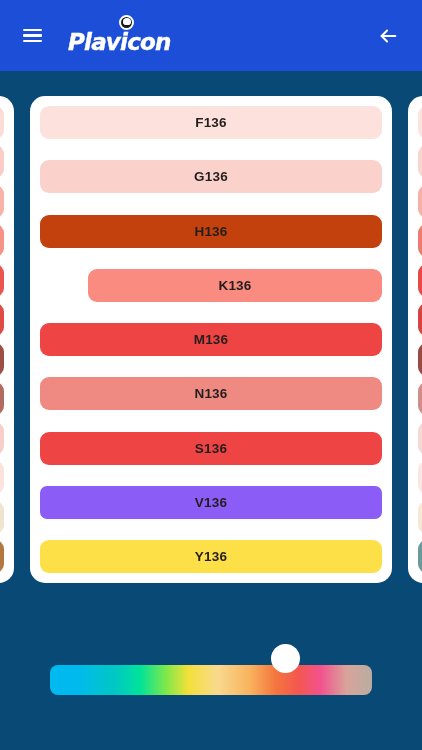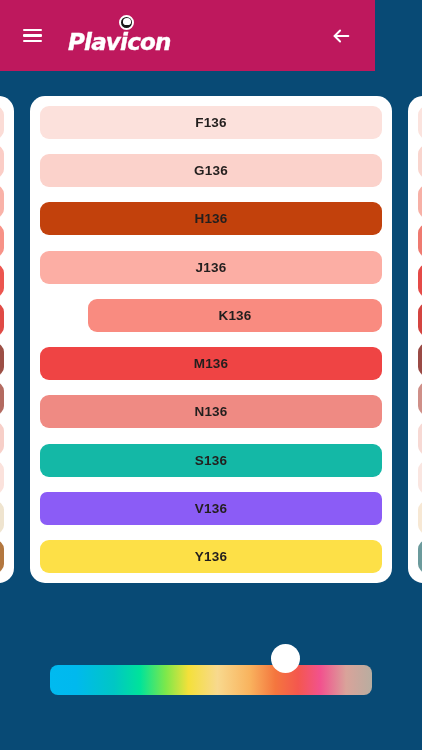--- a/index.html
+++ b/index.html
@@ -6,22 +6,22 @@
   body{
     width:422px;height:750px;overflow:hidden;
     background:#084a75;
     font-family:"Liberation Sans","DejaVu Sans",sans-serif;
     -webkit-font-smoothing:antialiased;
   }
   #app{position:relative;width:422px;height:750px;overflow:hidden;background:#084a75;}
 
   
   .header{
-    position:absolute;left:0;top:0;width:375px;height:71px;
-    background:#be185d;
+    position:absolute;left:0;top:0;width:422px;height:71px;
+    background:#1d4ed8;
     display:flex;align-items:center;
   }
   .hamburger{
     width:44px;height:44px;margin-left:10px;
     display:flex;flex-direction:column;justify-content:center;align-items:center;
     gap:3px;cursor:pointer;flex:0 0 auto;
   }
   .hamburger span{display:block;width:19px;height:2.6px;background:#fff;border-radius:1px;}
 
   .logo{
@@ -135,25 +135,24 @@
         <div class="swatch" style="background: rgb(247, 207, 200);"></div>
         <div class="swatch" style="background: rgb(251, 226, 220);"></div>
         <div class="swatch" style="background: rgb(239, 228, 207);"></div>
         <div class="swatch" style="background: rgb(179, 119, 63);"></div>
       </div>
 
     <div class="card card-main" id="card-main">
         <div class="swatch" style="background: rgb(252, 225, 220);">F136</div>
         <div class="swatch" style="background: rgb(251, 210, 203);">G136</div>
         <div class="swatch" style="background: #c2410c;">H136</div>
-        <div class="swatch" style="background: rgb(252, 174, 164);">J136</div>
         <div class="swatch" style="background: rgb(249, 139, 128); margin-left: 48px;">K136</div>
         <div class="swatch" style="background: #ef4444;">M136</div>
         <div class="swatch" style="background: rgb(239, 138, 131);">N136</div>
-        <div class="swatch" style="background: #14b8a6;">S136</div>
+        <div class="swatch" style="background: #ef4444;">S136</div>
         <div class="swatch" style="background: #8b5cf6; border-radius: 7px;">V136</div>
         <div class="swatch" style="background: #fde047;">Y136</div>
       </div>
 
     <div class="card card-peek-right" id="peek-right">
         <div class="swatch" style="background: rgb(251, 227, 222);"></div>
         <div class="swatch" style="background: rgb(249, 213, 206);"></div>
         <div class="swatch" style="background: rgb(247, 176, 166);"></div>
         <div class="swatch" style="background: rgb(239, 122, 112);"></div>
         <div class="swatch" style="background: rgb(229, 74, 71);"></div>

